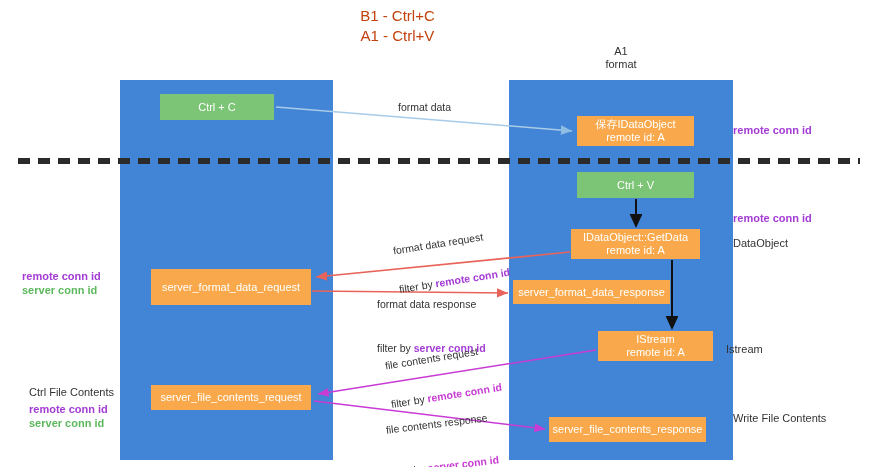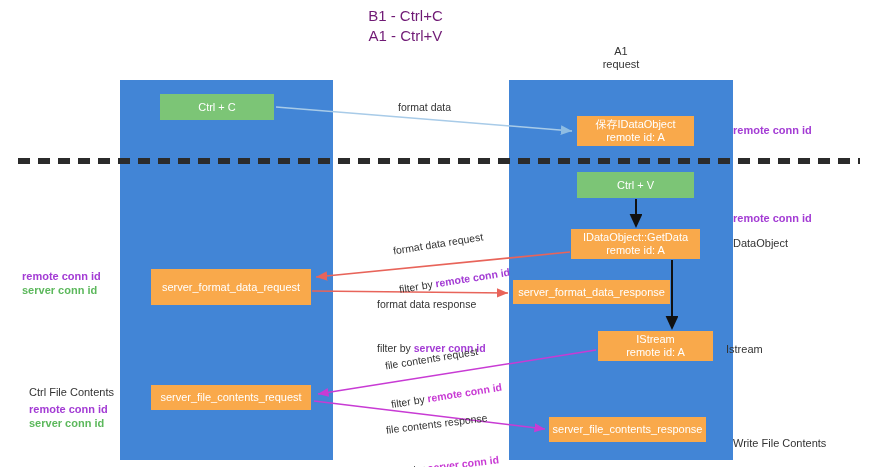--- a/index.html
+++ b/index.html
@@ -7,21 +7,21 @@
        font-family:"Liberation Sans","DejaVu Sans",sans-serif;}
   .stage{position:absolute;left:0;top:0;width:871px;height:467px;}
 
   
   .col{position:absolute;background:#4285d6;}
   #col-b1{left:120px;top:80px;width:213px;height:380px;}
   #col-a1{left:509px;top:80px;width:224px;height:380px;}
 
   
   #diagram-title{position:absolute;left:0;top:6px;width:795px;text-align:center;
-      font-size:15px;color:#701a75;line-height:20px;white-space:pre;margin-left:8px;}
+      font-size:15px;color:#c2410c;line-height:20px;white-space:pre;}
   .col-head{position:absolute;text-align:center;font-size:11px;color:#333;
       line-height:13px;white-space:pre;}
   #head-b1{left:146px;top:45px;width:160px;}
   #head-a1{left:541px;top:45px;width:160px;}
 
   
   .node{position:absolute;box-sizing:border-box;display:flex;flex-direction:column;
      align-items:center;justify-content:center;color:#ffffff;font-size:11px;
      line-height:13px;text-align:center;white-space:pre;padding:2px 4px;}
   .orange{background:#f9a94b;}
@@ -39,21 +39,21 @@
 
   
   .side{position:absolute;font-size:11px;line-height:14px;white-space:pre;}
   .purple{color:#a33bd4;font-weight:bold;}
   .greenlbl{color:#5cb85c;font-weight:bold;}
   .plain{color:#333333;font-weight:normal;}
   #lbl-rc1{left:733px;top:123px;}
   #lbl-rc2{left:733px;top:211px;}
   #lbl-dataobject{left:733px;top:236px;}
   #lbl-istream{left:726px;top:342px;}
-  #lbl-write{left:733px;top:436px;}
+  #lbl-write{left:733px;top:411px;}
   #lbl-left-1{left:22px;top:269px;}
   #lbl-left-2{left:22px;top:283px;}
   #lbl-read{left:29px;top:385px;}
   #lbl-left-3{left:29px;top:402px;}
   #lbl-left-4{left:29px;top:416px;}
 
   
   .edge-lbl{position:absolute;font-size:10.5px;line-height:13px;white-space:pre;
       color:#333333;}
   .edge-lbl b{font-weight:bold;}
@@ -72,21 +72,21 @@
 <body>
 
 <div class="stage">
 
   <div id="col-b1" class="col"></div>
   <div id="col-a1" class="col"></div>
 
   <div id="diagram-title">B1 - Ctrl+C
 A1 - Ctrl+V</div>
   <div id="head-a1" class="col-head">A1
-request</div>
+format</div>
 
   <svg class="overlay" viewBox="0 0 871 467">
     <defs>
       <marker id="ar-blue" markerWidth="8" markerHeight="8" refX="7" refY="3" orient="auto">
         <path d="M0,0 L7,3 L0,6 z" fill="#8fbde3"></path>
       </marker>
       <marker id="ar-red" markerWidth="8" markerHeight="8" refX="7" refY="3" orient="auto">
         <path d="M0,0 L7,3 L0,6 z" fill="#e8645a"></path>
       </marker>
       <marker id="ar-mag" markerWidth="8" markerHeight="8" refX="7" refY="3" orient="auto">

